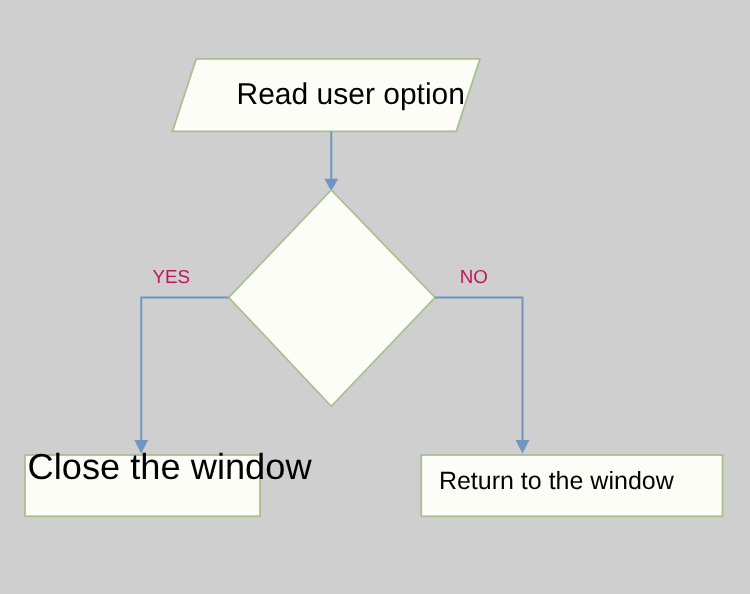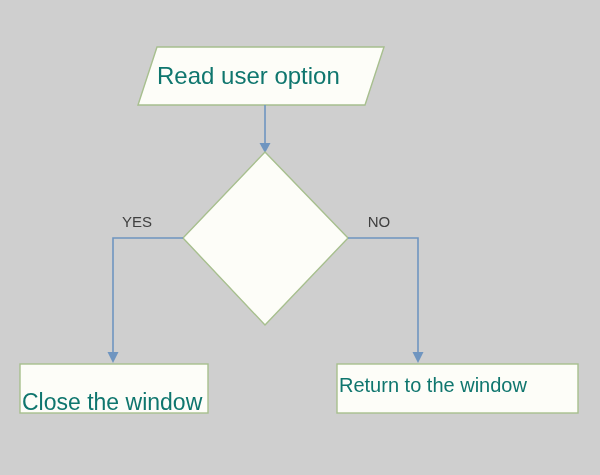--- a/index.html
+++ b/index.html
@@ -21,22 +21,22 @@
   }
   #flow-svg {
     position: absolute;
     left: 0;
     top: 0;
     width: 600px;
     height: 475px;
   }
   .node-label {
     position: absolute;
-    color: #0f766e;
-    text-align: left;
+    color: #000000;
+    text-align: right;
     line-height: 1.0;
     white-space: pre;
     pointer-events: none;
   }
   
   #label-read {
     left: 157px;
     top: 64px;
     width: 215px;
     font-size: 24px;
@@ -45,41 +45,41 @@
   #label-decision {
     left: 203px;
     top: 190px;
     width: 125px;
     font-size: 18px;
     line-height: 1.32;
   }
   
   .branch-label {
     position: absolute;
-    color: #404040;
+    color: #be185d;
     font-size: 15px;
     text-align: center;
     pointer-events: none;
   }
   #label-yes {
     left: 112px;
     top: 213px;
     width: 50px;
   }
   #label-no {
     left: 359px;
     top: 213px;
     width: 40px;
   }
   
   #label-close {
     left: 22px;
-    top: 391px;
+    top: 360px;
     width: 153px;
-    font-size: 23px;
+    font-size: 29px;
   }
   #label-return {
     left: 339px;
     top: 375px;
     width: 200px;
     font-size: 20px;
   }
 </style>
 </head>
 <body>

